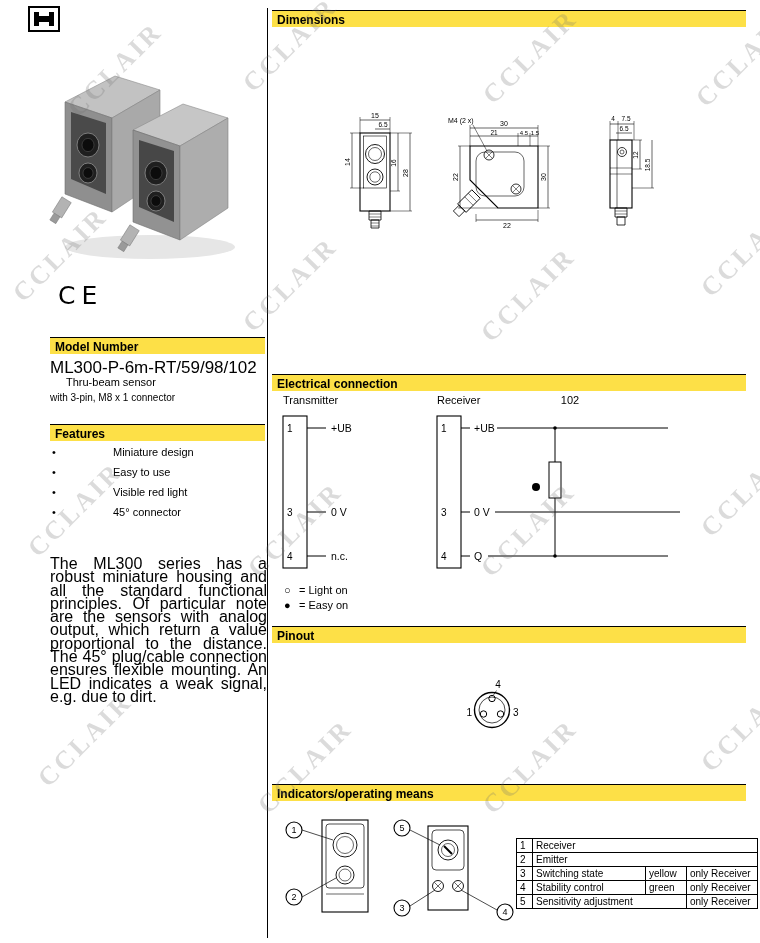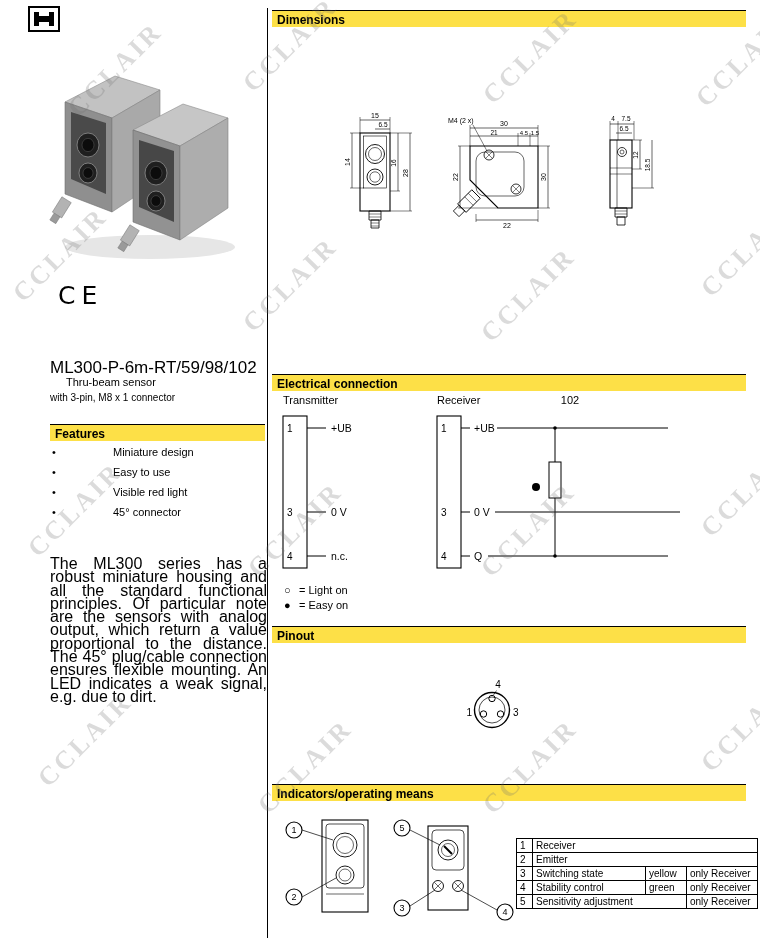--- a/index.html
+++ b/index.html
@@ -96,20 +96,21 @@
       <ellipse cx="111" cy="159" rx="5" ry="5.4" fill="#0c0c0c" stroke="#5c5c5c" stroke-width="0.5"></ellipse>
       <g transform="rotate(32 90 186)">
         <rect x="84" y="186" width="11" height="18" fill="#b3b3b3" stroke="#7a7a7a" stroke-width="0.5"></rect>
         <rect x="86" y="204" width="7" height="8" fill="#9a9a9a" stroke="#7a7a7a" stroke-width="0.5"></rect>
       </g>
     </g>
   </svg>
 
   <div class="ce">CE</div>
 
+  <div class="bar bar-left" style="top:337px">Model Number</div>
   <div class="model-number">ML300-P-6m-RT/59/98/102</div>
   <div class="model-type">Thru-beam sensor</div>
   <div class="model-conn">with 3-pin, M8 x 1 connector</div>
 
   <div class="bar bar-left" style="top:424px">Features</div>
   <div class="features">
     <div class="feature-item">
       <span class="blt"></span>
       <span>Miniature design</span>
       </div>

